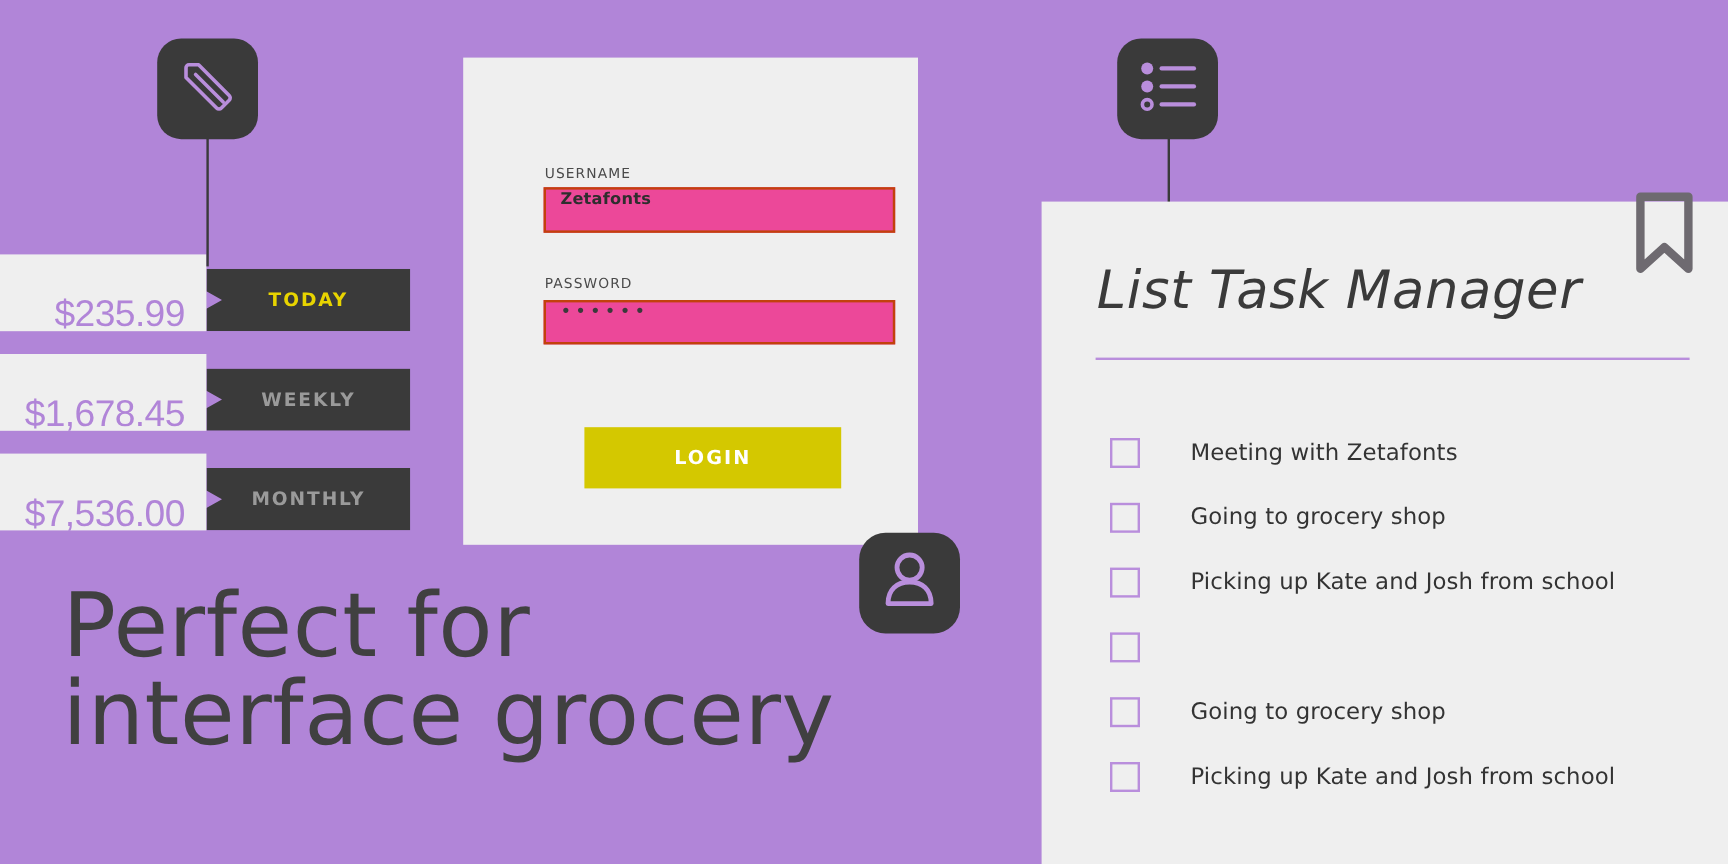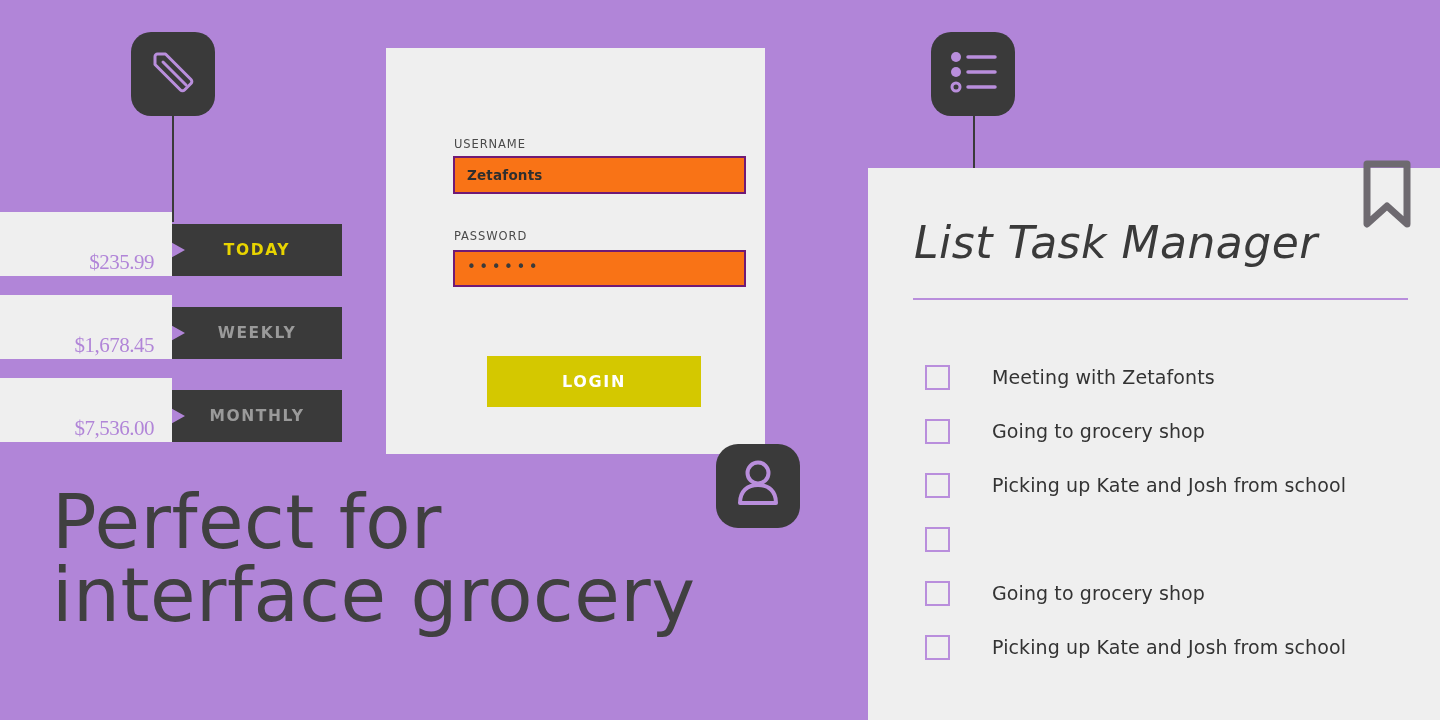--- a/index.html
+++ b/index.html
@@ -23,22 +23,22 @@
   .stat-amount-wrap {
     background:#efefef;
     flex:0 0 172px;
     display:flex;
     align-items:center;
     justify-content:flex-end;
     padding-right:18px;
   }
   .stat-amount {
     color:#b185d8;
-    font-size:21px;
-    font-family:Liberation Serif, serif;
+    font-size:31px;
+    font-family:Liberation Sans, sans-serif;
     letter-spacing:-0.5px;
     white-space:nowrap;
     margin-top:36px;
   }
   .stat-label-wrap {
     flex:1 1 auto;
     background:#3a3a3a;
     display:flex;
     align-items:center;
     justify-content:center;
@@ -87,24 +87,23 @@
     margin-top:48px;
   }
   .field-label {
     position:absolute;
     font-size:11.5px;
     letter-spacing:0.9px;
     color:#4a4a4a;
   }
   .field-box {
     position:absolute;
-    border:2px solid #701a75;
-    background:#f97316;
-    display:flex;
-    align-items:center;
+    border:2px solid #c2410c;
+    background:#ec4899;
+    display:flex;
     padding-left:12px;
   }
   #username-label { left:68px; top:89px; }
   #username-box   { left:67px; top:108px; width:293px; height:38px; }
   #username-value { font-size:13.5px; font-weight:bold; color:#2e2e2e; letter-spacing:0.2px; }
 
   #password-label { left:68px; top:181px; }
   #password-box   { left:67px; top:202px; width:293px; height:37px; }
   #password-value {
     font-size:15px; color:#3a3a3a; letter-spacing:3.5px;

